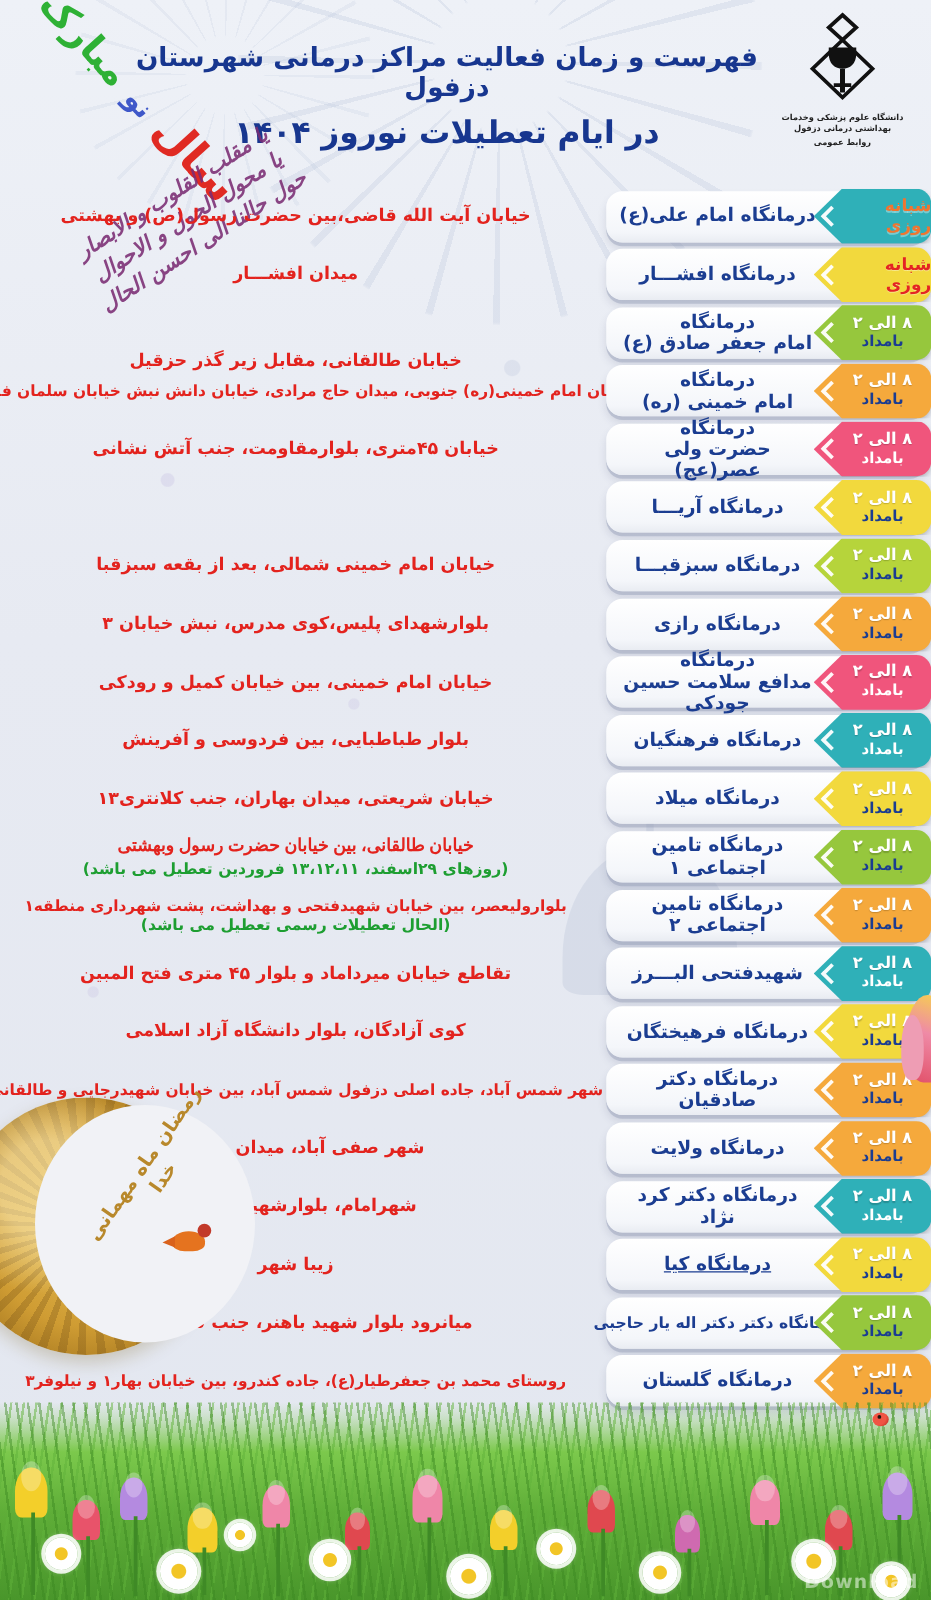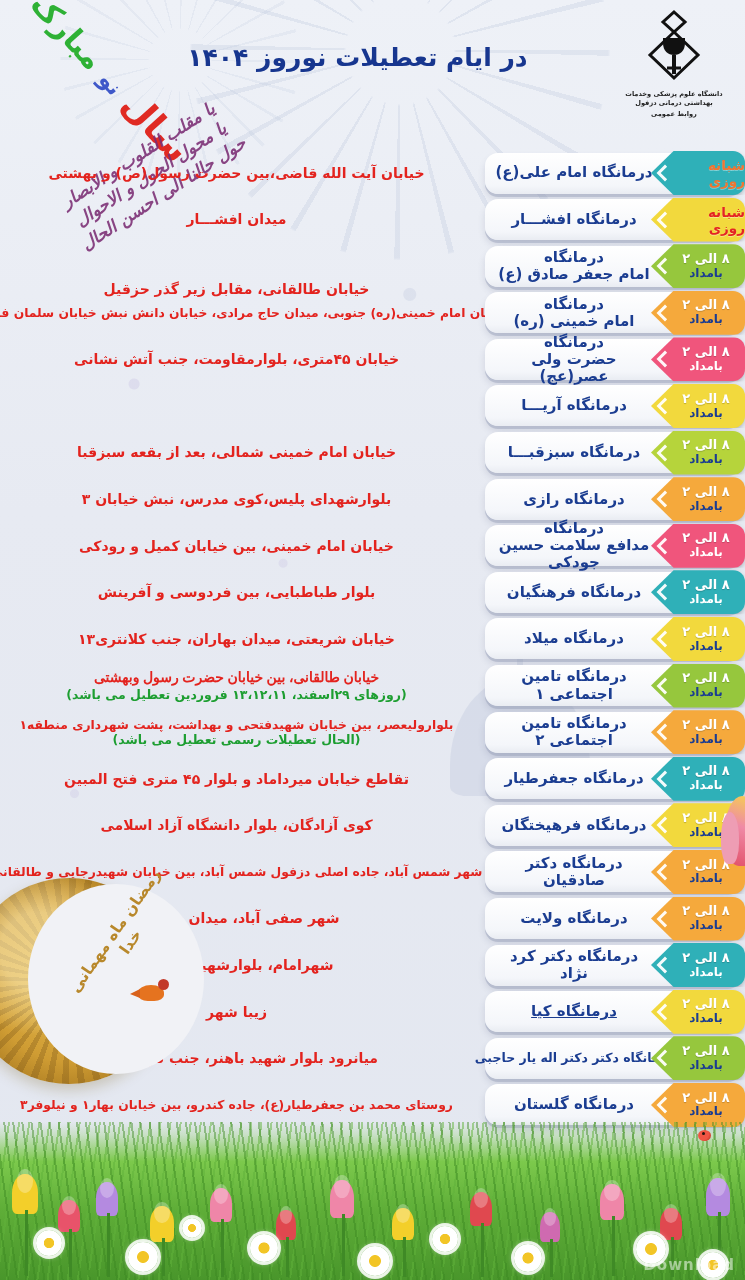--- a/index.html
+++ b/index.html
@@ -143,20 +143,21 @@
         <path d="M26 30 h22 v5 c0 8 -5 12 -11 12 s-11 -4 -11 -12 z" fill="#111" stroke="none"></path>
         <path d="M37 47 L37 66" stroke-width="4"></path>
         <path d="M30 60 L44 60" stroke-width="3"></path>
       </g>
     </svg>
     <div class="logo-caption">دانشگاه علوم پزشکی وخدمات بهداشتی درمانی دزفول</div>
     <div class="logo-caption">روابط عمومی</div>
   </div>
 
   <div class="titles">
+    <div class="title1" style="color: rgb(23, 54, 143);">فهرست و زمان فعالیت مراکز درمانی شهرستان دزفول</div>
     <div class="title2" style="color: rgb(23, 54, 143);">در ایام تعطیلات نوروز ۱۴۰۴</div>
   </div>
 
   <div class="greeting">
     <span class="w1" style="color: rgb(224, 42, 35);">سال</span>
     <span class="w2" style="color: rgb(63, 88, 201);">نو</span>
     <span class="w3" style="color: rgb(46, 177, 53);">مبارک</span>
   </div>
 
   <div class="dua" style="color: rgb(123, 45, 116);">
@@ -348,21 +349,21 @@
         <div class="b1">۸ الی ۲</div>
         <div class="b2" style="color: rgb(27, 61, 145);">بامداد</div>
       </div>
     </div>
       <div class="row">
       <div class="address">
         <div class="addr-main" style="color: rgb(227, 35, 30);">تقاطع خیابان میرداماد و بلوار ۴۵ متری فتح المبین</div>
 
       </div>
       <div class="clinic-box">
-        <div class="clinic-label" style="color: rgb(27, 61, 145);">درمانگاه جعفرطیار</div>
+        <div class="clinic-label" style="color: rgb(27, 61, 145);">شهیدفتحی البـــرز</div>
       </div>
       <div class="badge" style="background: rgb(47, 176, 184);">
         <span class="chev"></span>
         <div class="b1">۸ الی ۲</div>
         <div class="b2" style="color: rgb(255, 255, 255);">بامداد</div>
       </div>
     </div>
       <div class="row">
       <div class="address">
         <div class="addr-main" style="color: rgb(227, 35, 30);">کوی آزادگان، بلوار دانشگاه آزاد اسلامی</div>

